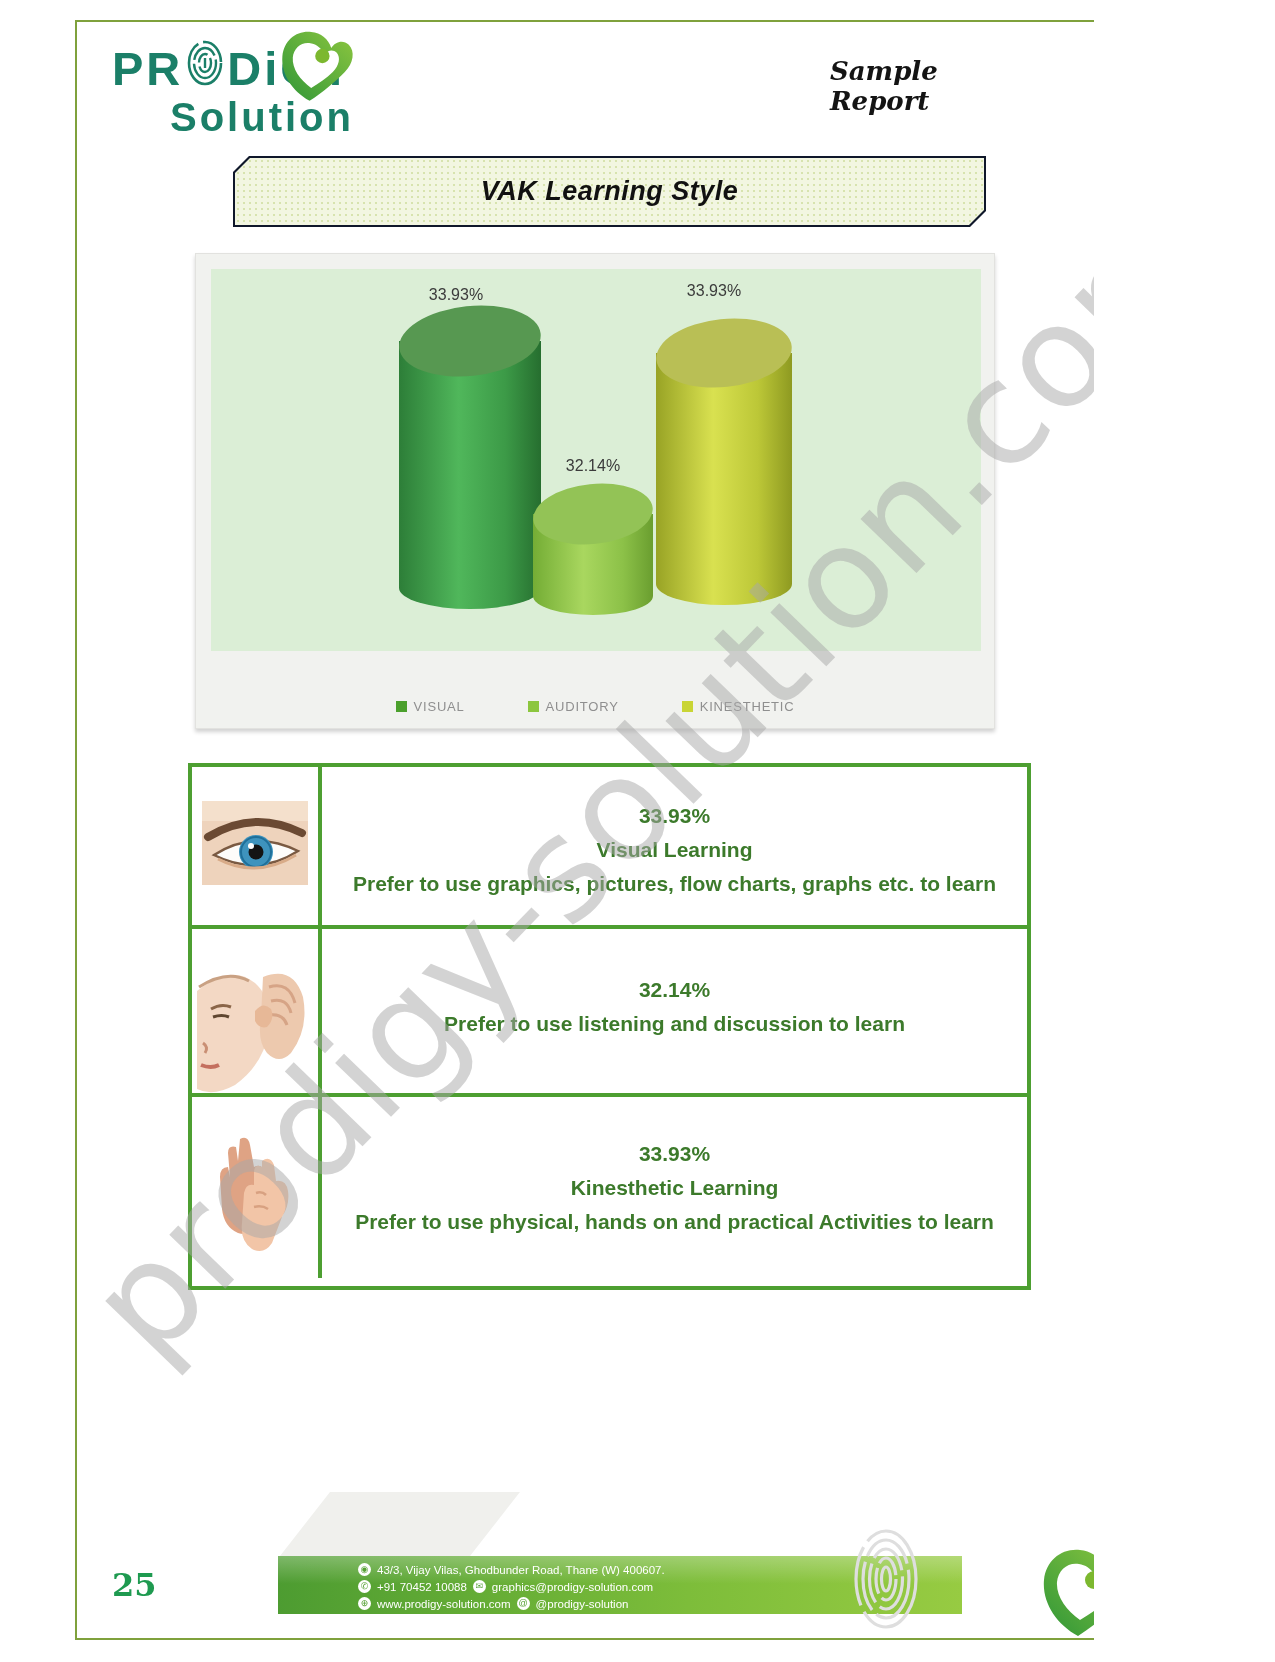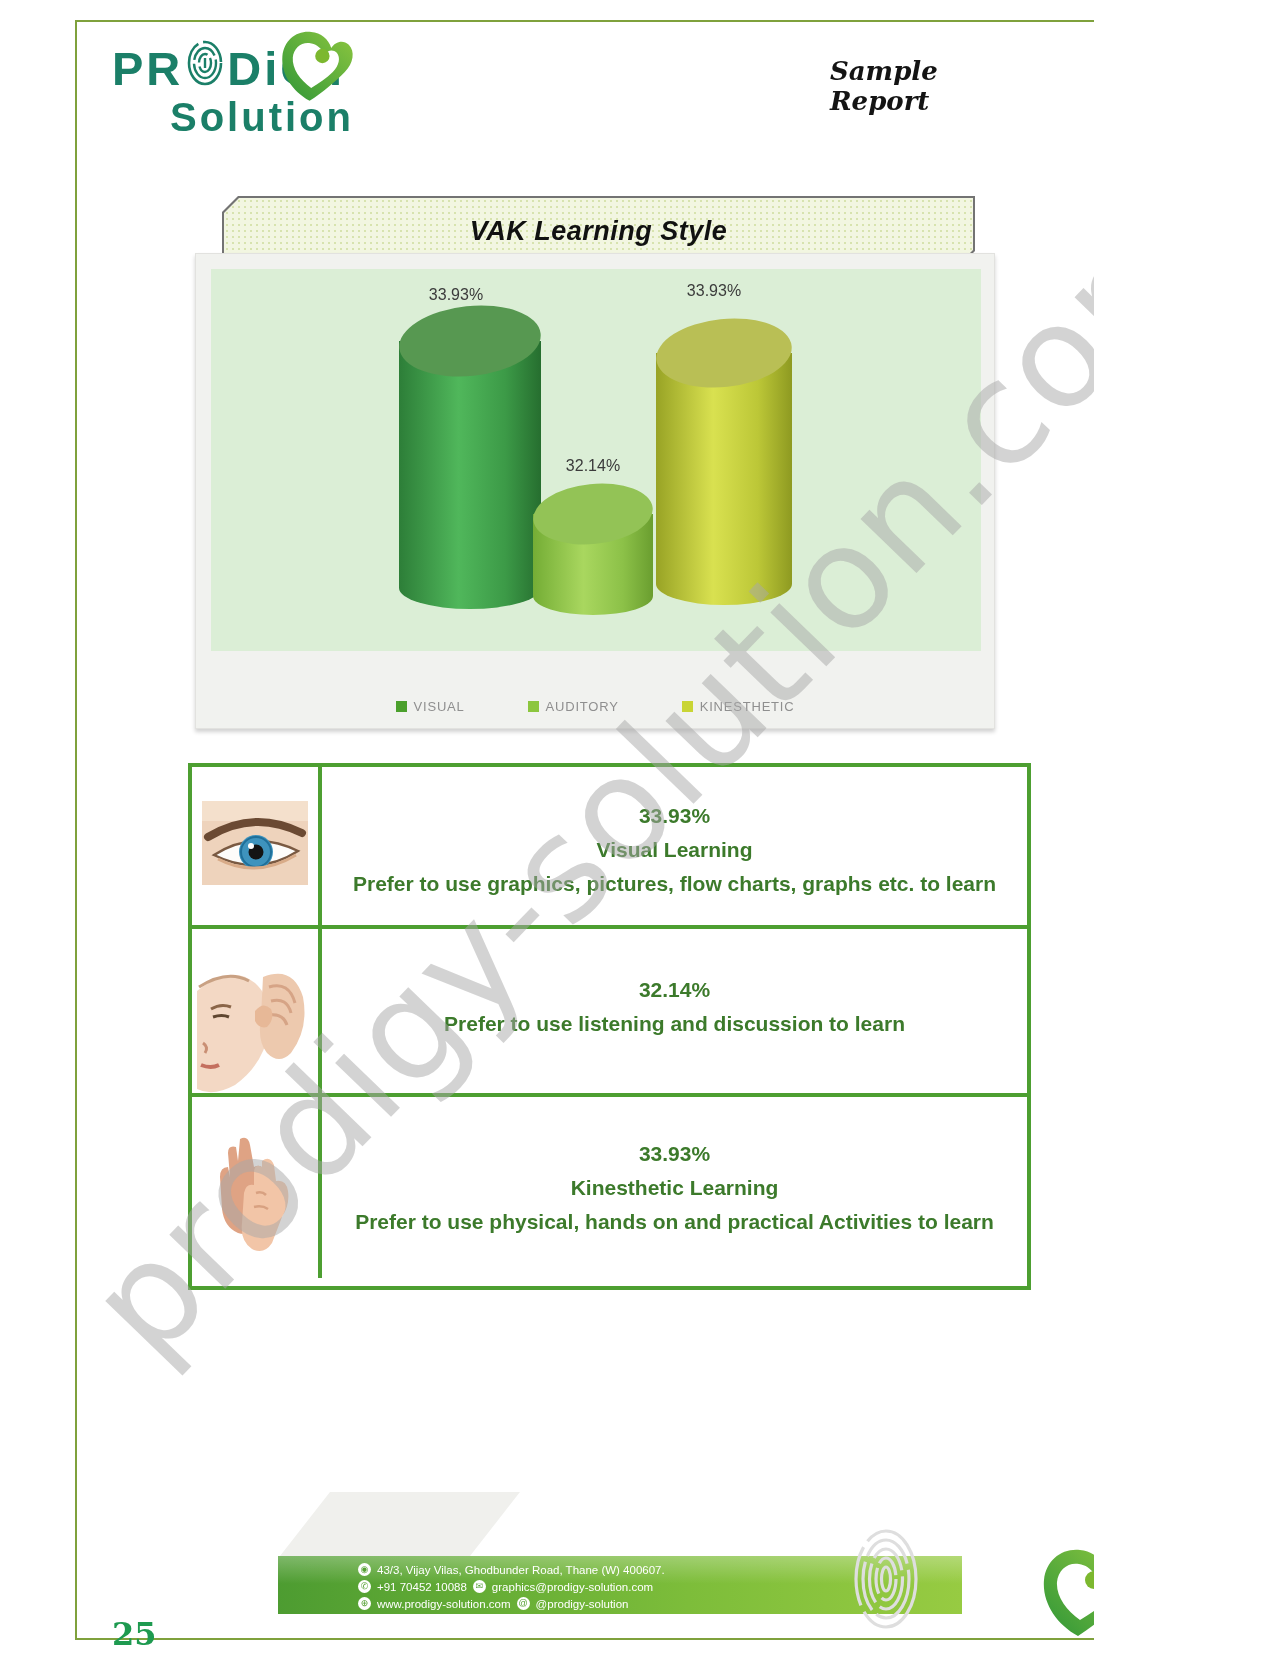--- a/index.html
+++ b/index.html
@@ -12,23 +12,23 @@
   .logo { position:absolute; left:112px; top:38px; color:#1b7f68; }
   .logo-row1 { display:flex; align-items:center; font-size:47px; font-weight:600; letter-spacing:3px; }
   .logo-row1 .fp { margin:0 2px; }
   .logo-row2 { font-size:40px; font-weight:600; letter-spacing:3px; margin:-4px 0 4px 58px; }
   .heart-badge { position:absolute; left:276px; top:24px; }
   .sample-report { position:absolute; left:830px; top:56px; width:195px; text-align:left;
                    font-family:"DejaVu Serif", serif; font-style:italic; font-weight:700;
                    font-size:26px; color:#141414; }
 
   
-  .banner-outer { position:absolute; left:222px; top:156px; width:753px; height:71px;
-                  background:#737373;
-                  clip-path:polygon(16px 0, 100% 0, 100% calc(100% - 16px), calc(100% - 16px) 100%, 0 100%, 0 16px);margin-top:40px; }
+  .banner-outer { position:absolute; left:233px; top:156px; width:753px; height:71px;
+                  background:#0f172a;
+                  clip-path:polygon(16px 0, 100% 0, 100% calc(100% - 16px), calc(100% - 16px) 100%, 0 100%, 0 16px); }
   .banner-inner { position:absolute; left:2px; top:2px; right:2px; bottom:2px;
                   background-color:#f2f6e1;
                   background-image:radial-gradient(#d7e3ae 1px, transparent 1.4px);
                   background-size:6px 6px;
                   clip-path:polygon(15px 0, 100% 0, 100% calc(100% - 15px), calc(100% - 15px) 100%, 0 100%, 0 15px);
                   display:flex; align-items:center; justify-content:center; }
   .banner-title { font-size:27px; font-weight:700; font-style:italic; color:#111; letter-spacing:0.5px; }
 
   
   .chart-box { position:absolute; left:195px; top:253px; width:800px; height:476px;
@@ -53,21 +53,21 @@
   .r3 .vak-text-cell { padding-top:40px; } .r3 .vak-img-cell { padding-top:36px; }
 
   
   .watermark { position:absolute; left:-155px; top:695px; width:1610px; text-align:center;
                font-size:142px; font-family:"DejaVu Sans", sans-serif; font-weight:400;
                color:rgba(168,168,168,0.5); letter-spacing:2px;
                transform:rotate(-46deg); transform-origin:center; z-index:30; pointer-events:none;
                white-space:nowrap; }
 
   
-  .page-num { position:absolute; left:112px; top:1615px; font-family:"DejaVu Serif", serif;
+  .page-num { position:absolute; left:112px; top:1566px; font-family:"DejaVu Serif", serif;
               font-size:32px; font-weight:600; color:#1e9a50; }
   .gray-streak { position:absolute; left:305px; top:1492px; width:190px; height:64px;
                  background:#f0f0ed; transform:skewX(-38deg); }
   .footer-bar { position:absolute; left:278px; top:1556px; width:684px; height:58px;
                 background:linear-gradient(90deg,#4d9c31,#7dbd3a 60%,#97cb42);
                 padding:5px 0 0 80px; z-index:10; }
   .footer-bar::before { content:""; position:absolute; inset:0;
                 background:linear-gradient(180deg,rgba(255,255,255,0.28),rgba(255,255,255,0) 48%); }
   .f-line { position:relative; display:flex; align-items:center; gap:6px; height:17px;
             font-size:11.5px; color:#ffffff; }

